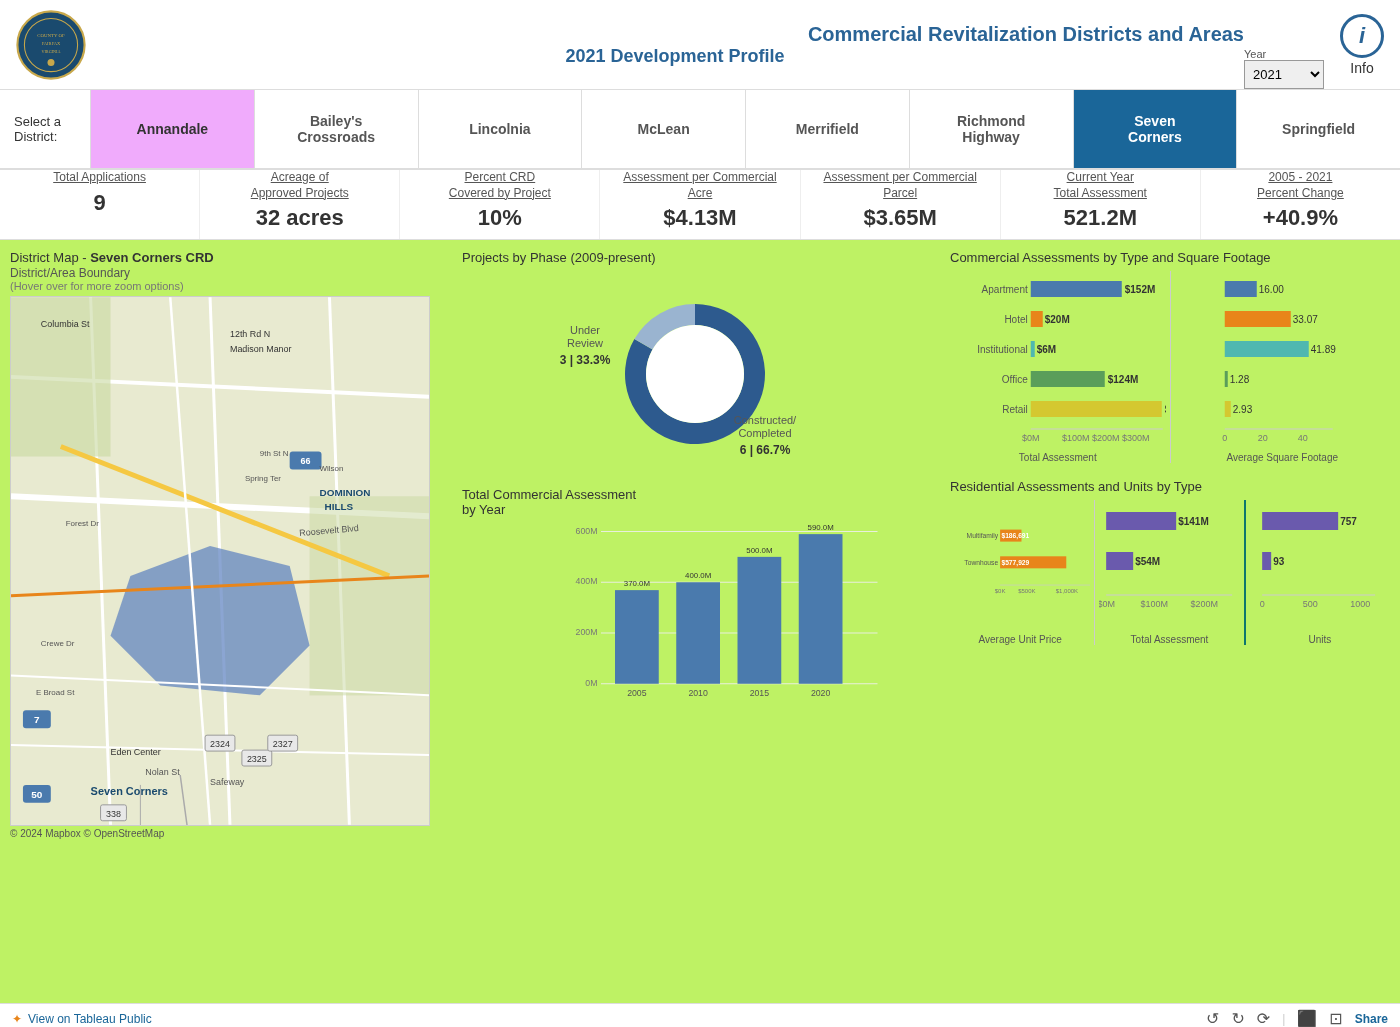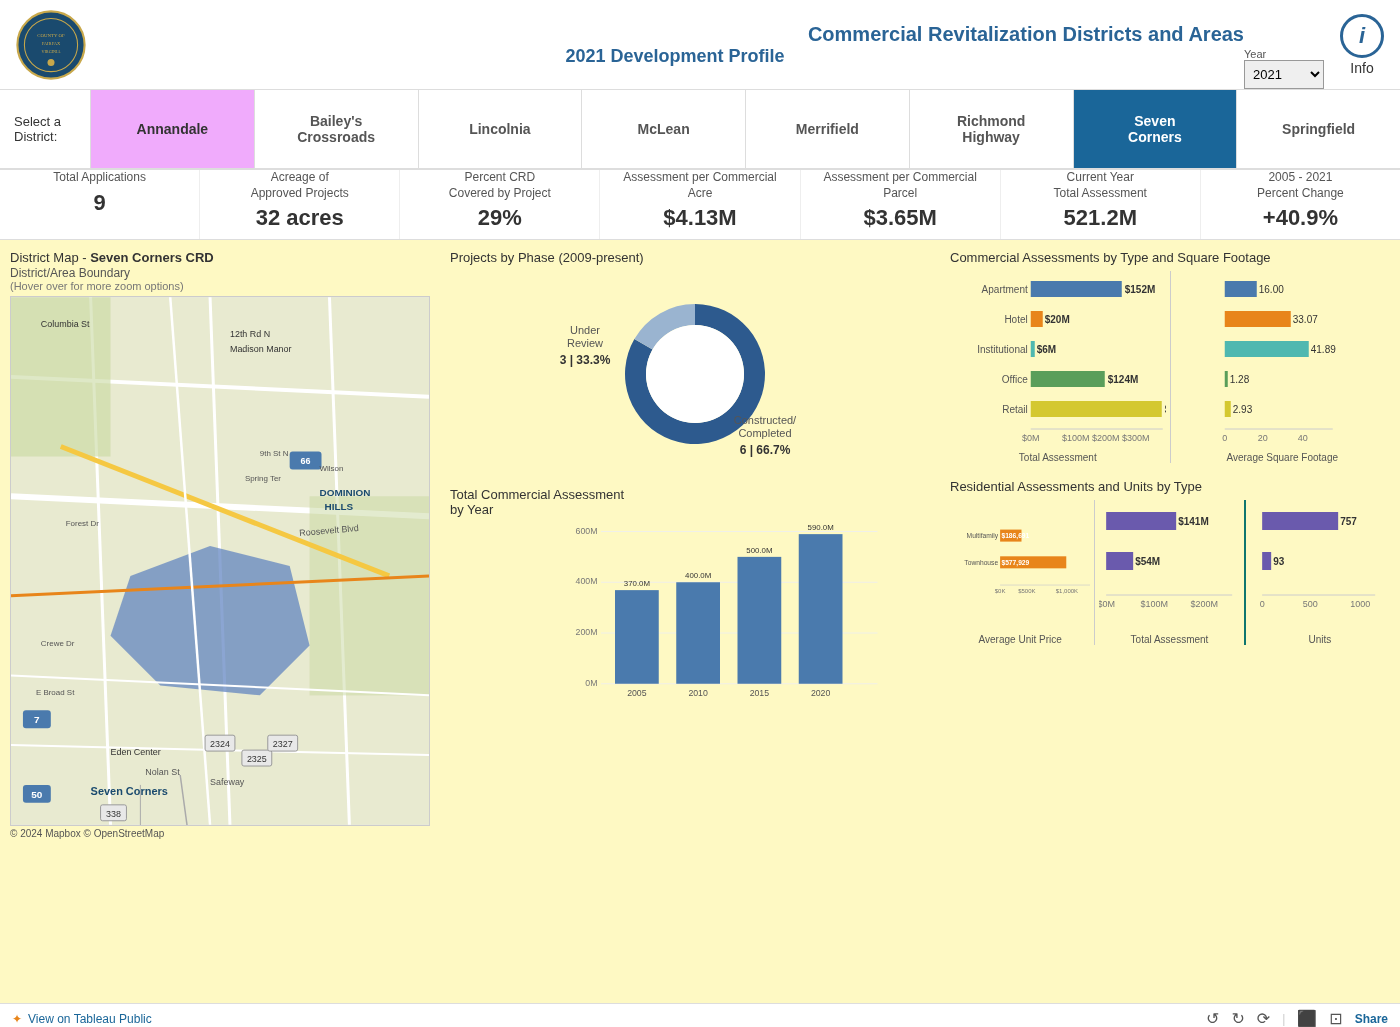--- a/index.html
+++ b/index.html
@@ -19,21 +19,21 @@
     .info-circle { width: 44px; height: 44px; border-radius: 50%; border: 3px solid #2a6496; display: flex; align-items: center; justify-content: center; color: #2a6496; font-size: 22px; font-weight: bold; font-style: italic; }
     .info-label { font-size: 14px; color: #333; margin-top: 2px; }
 
     .district-bar { display: flex; align-items: stretch; background: white; border-bottom: 2px solid #ddd; height: 80px; }
     .select-label { display: flex; flex-direction: column; justify-content: center; padding: 8px 14px; font-size: 13px; color: #333; min-width: 90px; }
     .district-btn { flex: 1; display: flex; align-items: center; justify-content: center; text-align: center; padding: 8px 6px; border-left: 1px solid #ddd; cursor: pointer; font-size: 14px; font-weight: bold; color: #555; background: white; }
     .district-btn.active { background: #1a6699; color: white; }
     .district-btn.light-blue { background: #f0abfc; color: #333; }
     .stat-item { flex: 1; text-align: center; border-right: 1px solid #eee; padding: 0 10px; }
     .stat-item:last-child { border-right: none; }
-    .stat-label { font-size: 12px; color: #555; line-height: 1.3; }
+    .stat-label { font-size: 12px; color: #555; line-height: 1.3; text-decoration: underline; }
     .stat-value { font-size: 22px; font-weight: bold; color: #333; margin-top: 4px; }
     .map-container { width: 420px; height: 530px; background: #e8e8e8; position: relative; border: 1px solid #ccc; overflow: hidden; }
 
     
     .map-svg { width: 100%; height: 100%; }
 
     .stats-row { display: flex; background: white; border-bottom: 1px solid #ddd; height: 70px; }
   </style>
 </head>
 <body>
@@ -87,41 +87,41 @@
   <div class="stat-item">
     <div class="stat-label">Total Applications</div>
     <div class="stat-value">9</div>
   </div>
   <div class="stat-item">
     <div class="stat-label">Acreage of<br>Approved Projects</div>
     <div class="stat-value">32 acres</div>
   </div>
   <div class="stat-item">
     <div class="stat-label">Percent CRD<br>Covered by Project</div>
-    <div class="stat-value">29%</div>
+    <div class="stat-value">10%</div>
   </div>
   <div class="stat-item">
     <div class="stat-label">Assessment per Commercial<br>Acre</div>
     <div class="stat-value">$4.13M</div>
   </div>
   <div class="stat-item">
     <div class="stat-label">Assessment per Commercial<br>Parcel</div>
     <div class="stat-value">$3.65M</div>
   </div>
   <div class="stat-item">
     <div class="stat-label">Current Year<br>Total Assessment</div>
     <div class="stat-value">521.2M</div>
   </div>
   <div class="stat-item">
     <div class="stat-label">2005 - 2021<br>Percent Change</div>
     <div class="stat-value">+40.9%</div>
   </div>
 </div>
 
-<div style="display:flex; padding: 10px 10px 0 10px; background: #fef9c3; gap: 10px; height: calc(1027px - 90px - 80px - 70px - 24px);">
+<div style="display:flex; padding: 10px 10px 0 10px; background: #bef264; gap: 22px; height: calc(1027px - 90px - 80px - 70px - 24px);">
 
   <div style="width: 430px; min-width: 430px;">
     <div style="font-size:13px; color:#333; margin-bottom:1px;">
       District Map - <strong>Seven Corners CRD</strong>
     </div>
     <div style="font-size:12px; color:#555;">District/Area Boundary</div>
     <div style="font-size:11px; color:#777; margin-bottom:4px;">(Hover over for more zoom options)</div>
     <div class="map-container">
       <svg class="map-svg" viewBox="0 0 420 530" xmlns="http://www.w3.org/2000/svg">
 

